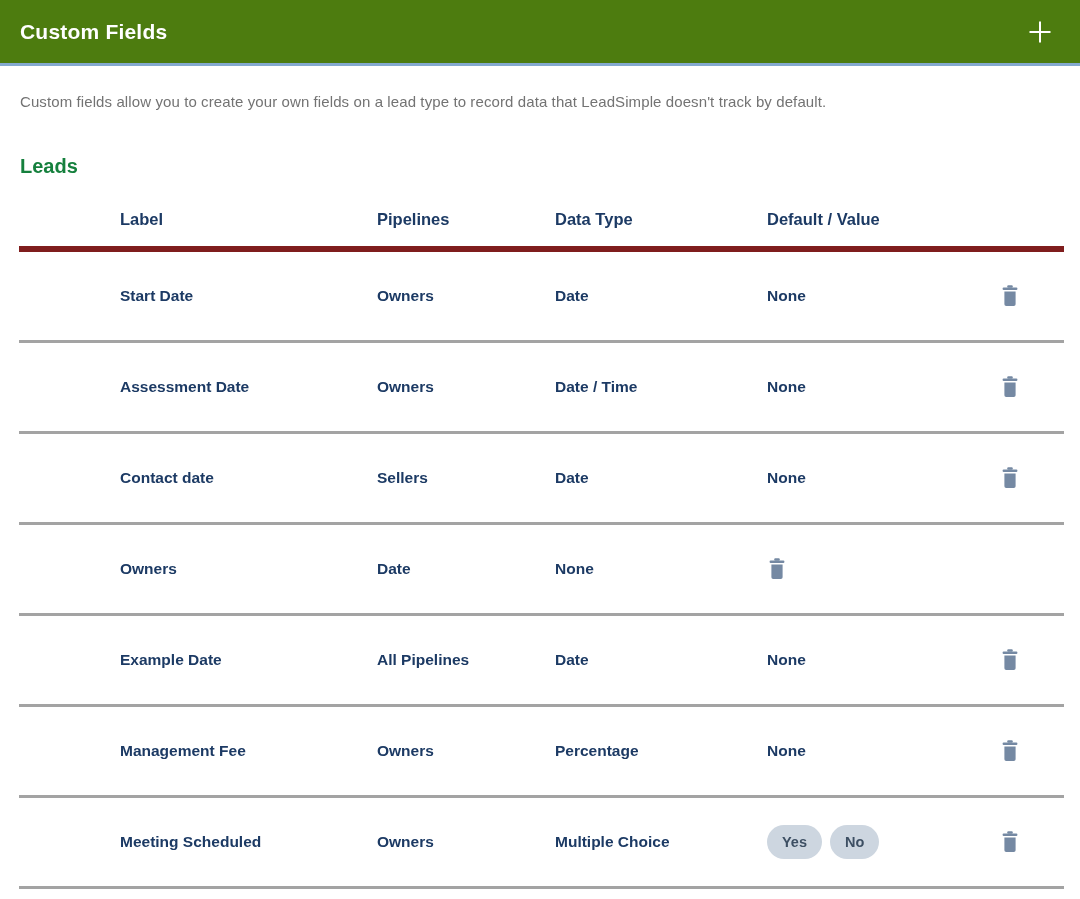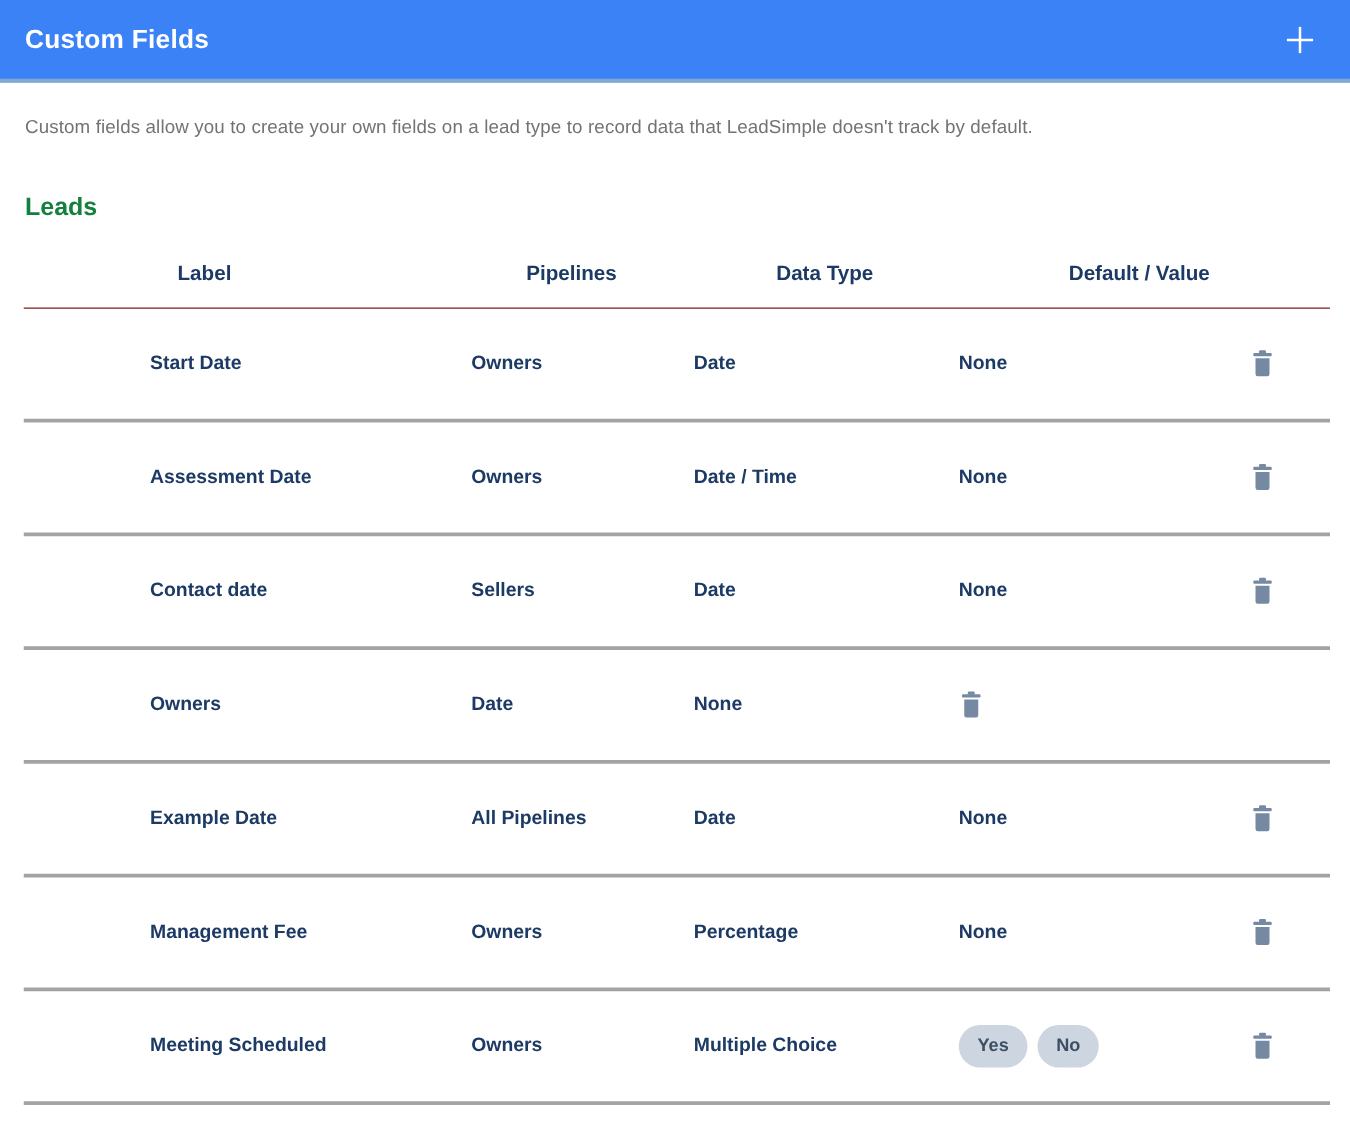--- a/index.html
+++ b/index.html
@@ -2,21 +2,21 @@
 <html><head>
 <meta charset="utf-8">
 <style>
   * { margin: 0; padding: 0; box-sizing: border-box; }
   html, body { width: 1080px; height: 899px; background: #ffffff; overflow: hidden; }
   body { font-family: "Liberation Sans", sans-serif; }
 
   
   .appbar {
     height: 66px;
-    background: #3b82f6;
+    background: #4d7c0f;
     border-bottom: 3px solid #84a9cf;
     display: flex;
     align-items: center;
     justify-content: space-between;
     padding: 0 26px 0 20px;
   }
   .appbar-title {
     color: #ffffff;
     font-size: 21px;
     font-weight: 700;
@@ -55,22 +55,21 @@
   }
 
   
   .grid {
     display: grid;
     grid-template-columns: 101px 257px 178px 212px 1fr 64px;
     align-items: center;
   }
   .thead {
     padding: 32px 0 17px;
-    border-bottom: 1px solid #7f1d1d;
-    gap: 22px;
+    border-bottom: 6px solid #7f1d1d;
   }
   .thead .th {
     font-size: 16.5px;
     font-weight: 700;
     color: #1c3a64;
   }
   .trow {
     height: 91px;
     border-bottom: 3px solid #a3a3a3;
   }

